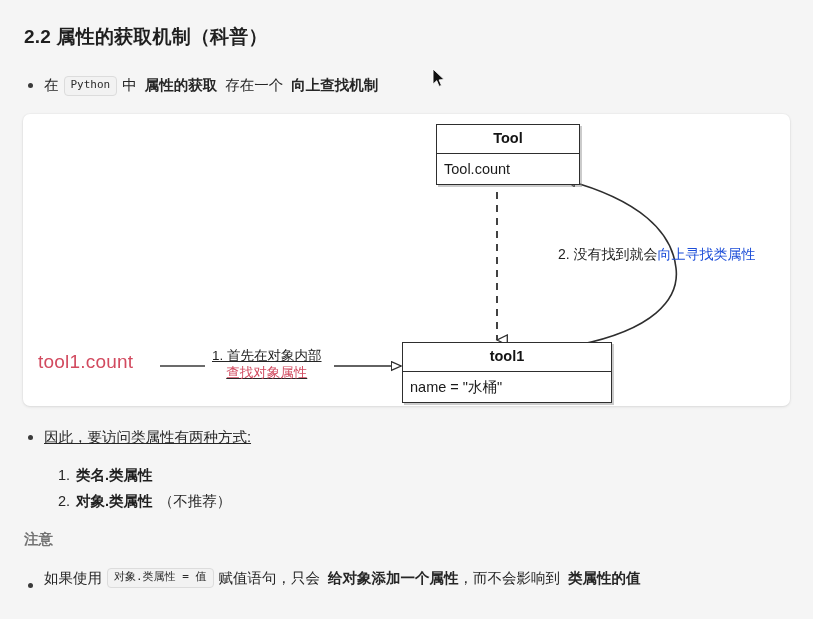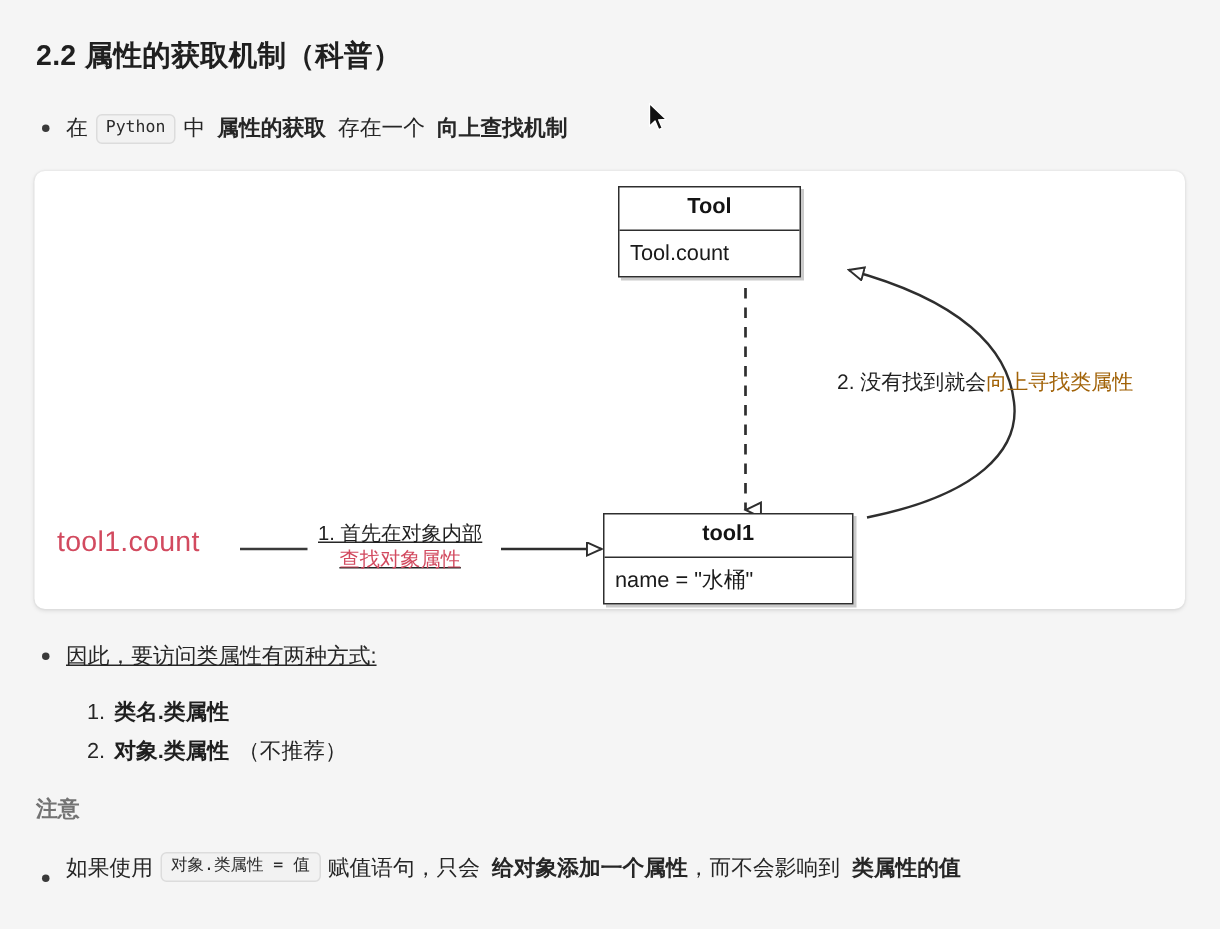--- a/index.html
+++ b/index.html
@@ -110,22 +110,22 @@
     padding: 4px 0 4px 7px;
   }
   .uml .row {
     font-size: 14.5px;
     color: #1a1a1a;
     line-height: 22px;
     white-space: nowrap;
     font-family: "Liberation Sans", sans-serif;
   }
 
-  #uml-tool  { left: 412px; top: 124px; width: 122px; }
-  #uml-tool1 { left: 402px; top: 342px; width: 167px; }
+  #uml-tool  { left: 436px; top: 124px; width: 144px; }
+  #uml-tool1 { left: 402px; top: 342px; width: 210px; }
 
   
   .lbl {
     position: absolute;
     font-size: 14px;
     white-space: nowrap;
     line-height: 17px;
   }
   #lbl-tool1count {
     left: 38px; top: 353px;
@@ -138,21 +138,21 @@
     text-align: center;
     text-decoration: underline;
   }
   #lbl-step1 .l1 { color: #1f1f1f; font-size: 13.5px; }
   #lbl-step1 .l2 { color: #d24a5f; font-size: 13.5px; }
   #lbl-step2 {
     left: 558px; top: 246px;
     font-size: 14px;
   }
   #lbl-step2 .dark { color: #1f1f1f; }
-  #lbl-step2 .red  { color: #a16207; }
+  #lbl-step2 .red  { color: #1d4ed8; }
 
   
   .blk {
     position: absolute;
     font-size: 14.5px;
     white-space: nowrap;
     color: #262626;
   }
   #b-because { left: 28px; top: 428px; display: flex; align-items: center; text-decoration: underline; }
   #ol-ways { position: absolute; left: 58px; top: 462px; }

